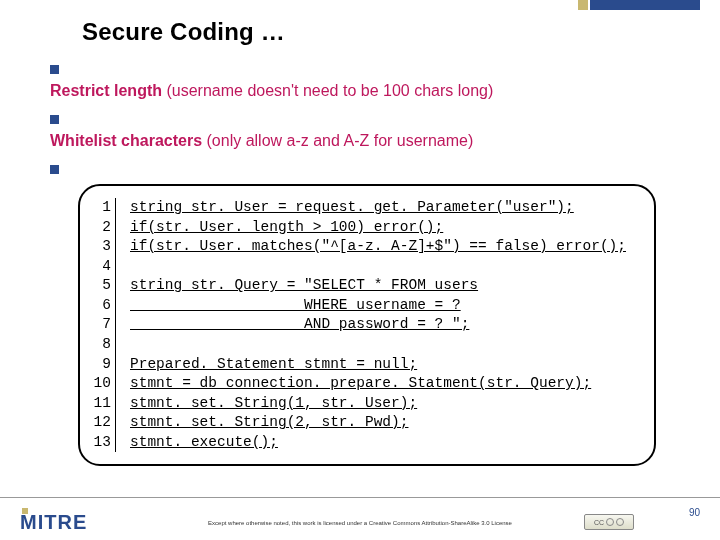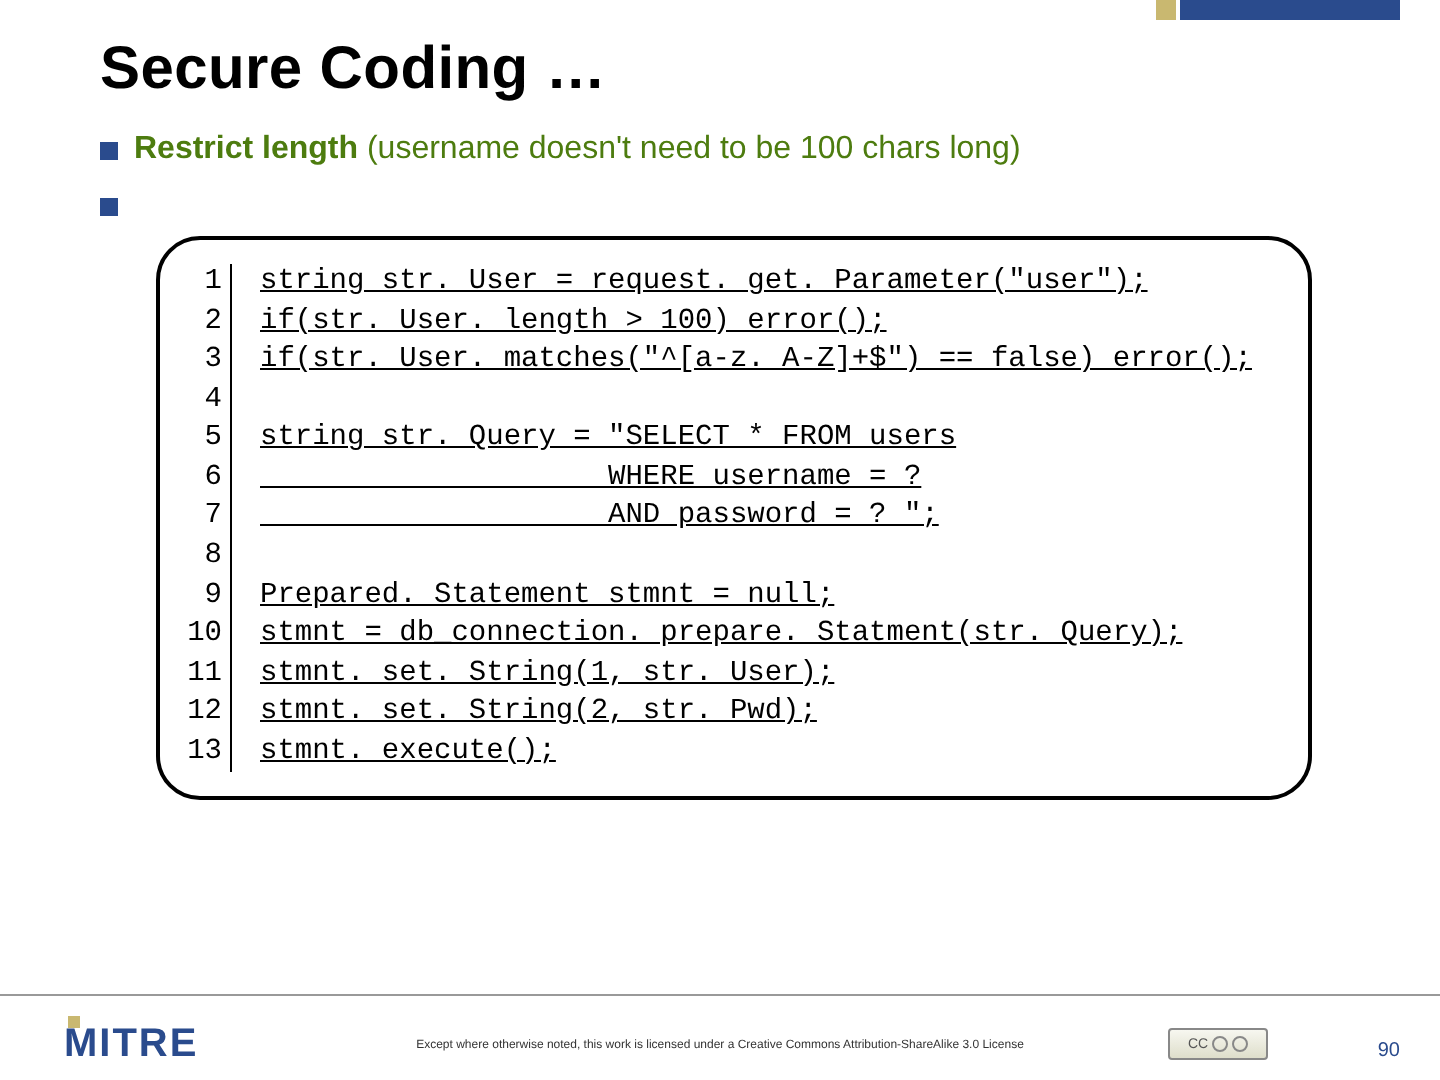--- a/index.html
+++ b/index.html
@@ -17,34 +17,36 @@
     right: 20px;
     display: flex;
     gap: 2px;
   }
   .top-accent .bar1 { width: 10px; height: 10px; background: #c9b870; }
   .top-accent .bar2 { width: 110px; height: 10px; background: #2a4b8d; }
   .slide {
     padding: 18px 36px 0 50px;
   }
   .title {
-    font-size: 30px;
+    font-size: 24px;
     font-weight: bold;
     color: #000;
     margin-bottom: 14px;
     letter-spacing: 0.2px;
+    margin-left: 32px;
   }
   .bullets { list-style: none; }
   .bullets li {
     font-size: 16px;
-    color: #4d7c0f;
+    color: #be185d;
     margin-bottom: 10px;
     display: flex;
     align-items: flex-start;
     gap: 8px;
+    flex-direction: column;
   }
   .bullet-mark {
     width: 9px; height: 9px;
     background: #2a4b8d;
     display: inline-block;
     margin-top: 5px;
     flex-shrink: 0;
   }
   .bullets li b { font-weight: bold; }
   .bullets li .rest { font-weight: normal; }
@@ -80,21 +82,21 @@
   .footer {
     position: absolute;
     left: 0; right: 0;
     bottom: 0;
     height: 42px;
     display: flex;
     align-items: center;
   }
   .mitre-logo {
     position: absolute;
-    left: 32px;
+    left: 20px;
     bottom: 6px;
     display: flex;
     align-items: flex-start;
     gap: 1px;
   }
   .mitre-logo .word {
     font-family: Arial, sans-serif;
     font-weight: 900;
     font-size: 20px;
     letter-spacing: 1px;
@@ -127,41 +129,47 @@
     gap: 2px;
     font-size: 7px;
     color: #555;
   }
   .cc-badge .circ {
     width: 8px; height: 8px; border: 1px solid #888; border-radius: 50%;
   }
   .pagenum {
     position: absolute;
     right: 20px;
-    bottom: 9px;
+    bottom: 22px;
     font-size: 10px;
     color: #2a4b8d;
   }
 </style>
 </head>
 <body>
 
 <div class="top-accent">
   <div class="bar1"></div>
   <div class="bar2"></div>
 </div>
 
 <div class="slide">
   <h1 class="title">Secure Coding …</h1>
 
   <ul class="bullets">
     <li>
       <span class="bullet-mark"></span>
       <span>
         <b>Restrict length</b><span class="rest">  (username doesn't need to be 100 chars long)</span>
+      </span>
+    </li>
+    <li>
+      <span class="bullet-mark"></span>
+      <span>
+        <b>Whitelist characters</b><span class="rest">  (only allow a-z and A-Z for username)</span>
       </span>
     </li>
     <li>
       <span class="bullet-mark"></span>
     </li>
   </ul>
 
   <div class="codebox">
     <div class="linenos">1
 2

